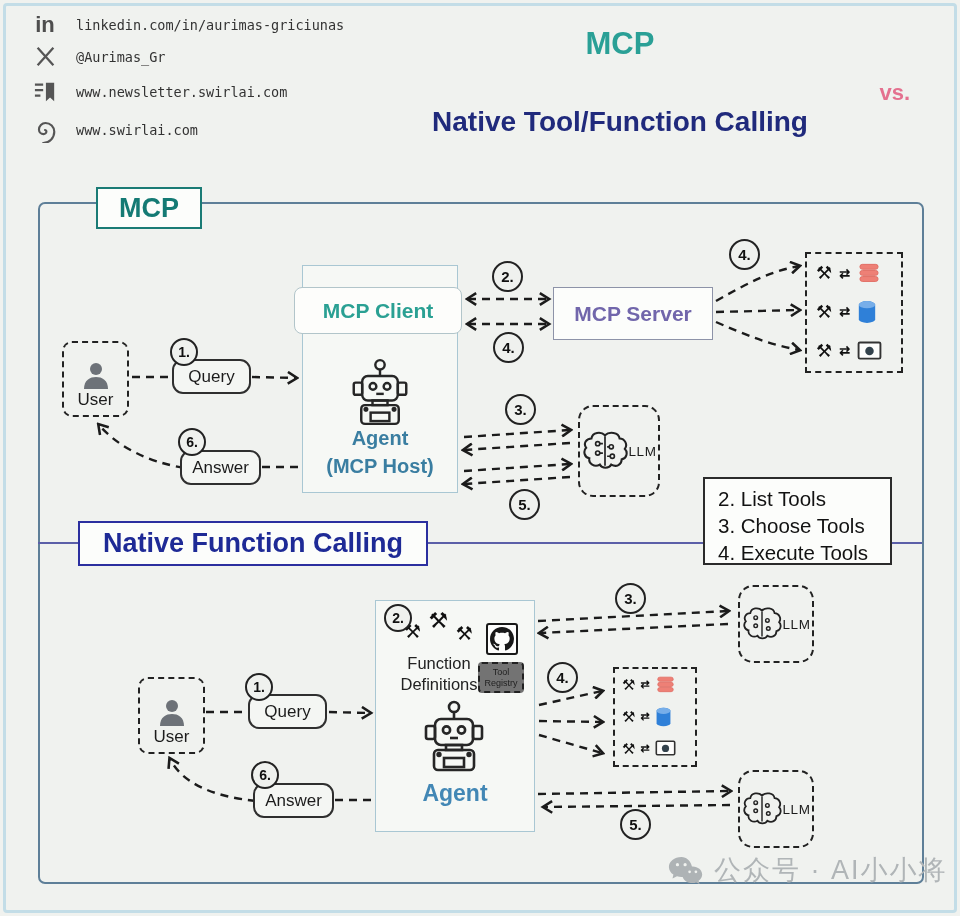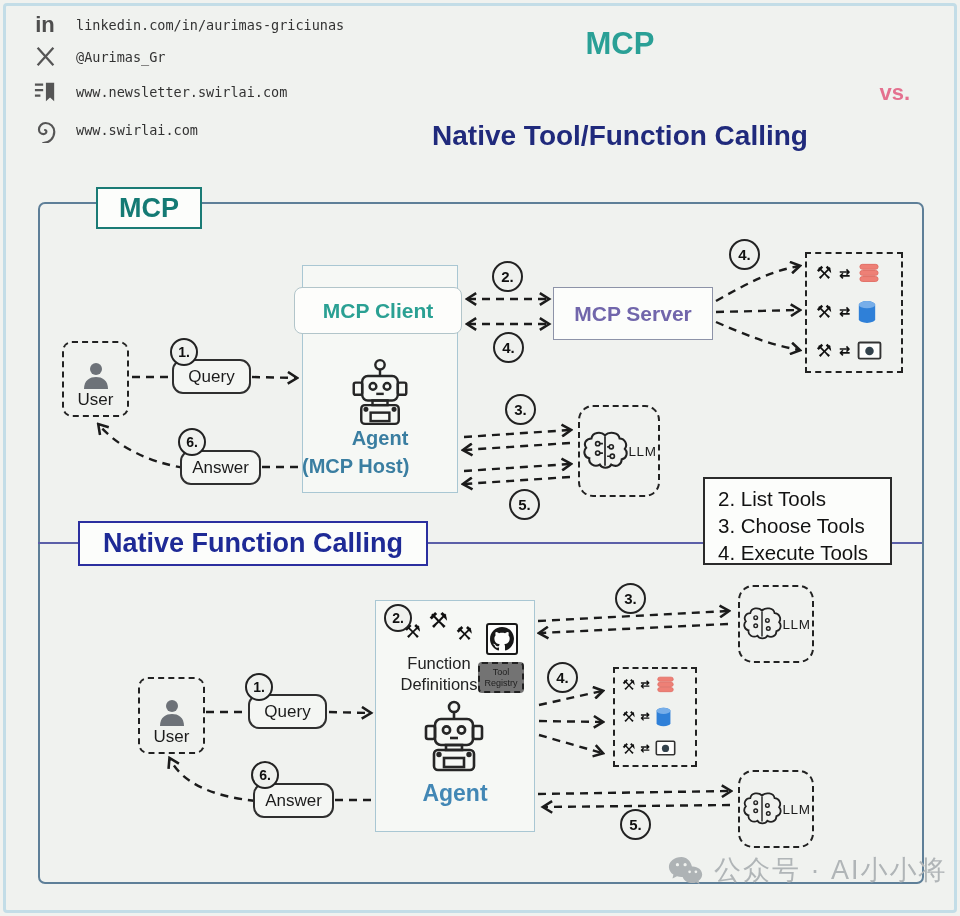--- a/index.html
+++ b/index.html
@@ -78,21 +78,21 @@
       <svg width="26" height="26" viewBox="0 0 28 28">
           <path d="M14 14 a1.5 1.5 0 0 1 1.5 1.5 a3 3 0 0 1 -3 3 a5 5 0 0 1 -5 -5 a7 7 0 0 1 7 -7 a9.5 9.5 0 0 1 9.5 9.5 a12 12 0 0 1 -12 12" stroke="#555" stroke-width="2.3" fill="none" stroke-linecap="round"></path>
         </svg>
     </span>
     <span class="txt">www.swirlai.com</span>
   </div>
 
   <div class="abs titlewrap">
     <div style="font-size:31px;font-weight:bold;color:#2aa096;">MCP</div>
     <div style="font-size:22px;font-weight:bold;color:#e4718f;margin-top:18px;text-align:right;">vs.</div>
-    <div style="font-size:28px;font-weight:bold;color:#202a7c;margin-top:14px;">Native Tool/Function Calling</div>
+    <div style="font-size:28px;font-weight:bold;color:#202a7c;">Native Tool/Function Calling</div>
   </div>
 
   <div class="outerbox"></div>
 
   <svg class="layer" width="960" height="916">
     <defs>
       <marker id="ah" viewBox="0 0 12 12" refX="9" refY="6" markerWidth="14" markerHeight="14" orient="auto-start-reverse" markerUnits="userSpaceOnUse">
         <path d="M2 1 L10 6 L2 11" fill="none" stroke="#1b1b1b" stroke-width="2.2"></path>
       </marker>
     </defs>
@@ -165,21 +165,21 @@
       <rect x="4" y="26" width="9" height="13" rx="2"></rect>
         <rect x="51" y="26" width="9" height="13" rx="2"></rect>
       <rect x="24" y="45" width="16" height="5"></rect>
       <rect x="12" y="50" width="40" height="20" rx="4"></rect>
       <rect x="22" y="58" width="20" height="9"></rect>
       <circle cx="17" cy="54.5" r="1.4" fill="#262626"></circle>
         <circle cx="47" cy="54.5" r="1.4" fill="#262626"></circle>
     </svg>
   </div>
   <div class="abs" style="left:302px;top:427px;width:156px;text-align:center;font-size:20px;font-weight:600;color:#3a7ea1;">Agent</div>
-  <div class="abs" style="left:302px;top:455px;width:156px;font-size:20px;font-weight:600;color:#3a7ea1;">(MCP Host)</div>
+  <div class="abs" style="left:302px;top:455px;width:156px;text-align:center;font-size:20px;font-weight:600;color:#3a7ea1;">(MCP Host)</div>
 
   <div class="abs box" style="left:553px;top:287px;width:160px;height:53px;">
     <span style="font-size:21px;font-weight:600;color:#7166ab;">MCP Server</span>
   </div>
 
   <div class="abs dashedbox" style="left:805px;top:252px;width:98px;height:121px;">
     <div class="toolrow">
       <span class="tglyph">⚒</span>
       <span class="sglyph">⇄</span>
       <svg width="24" height="20" viewBox="0 0 26 22">

